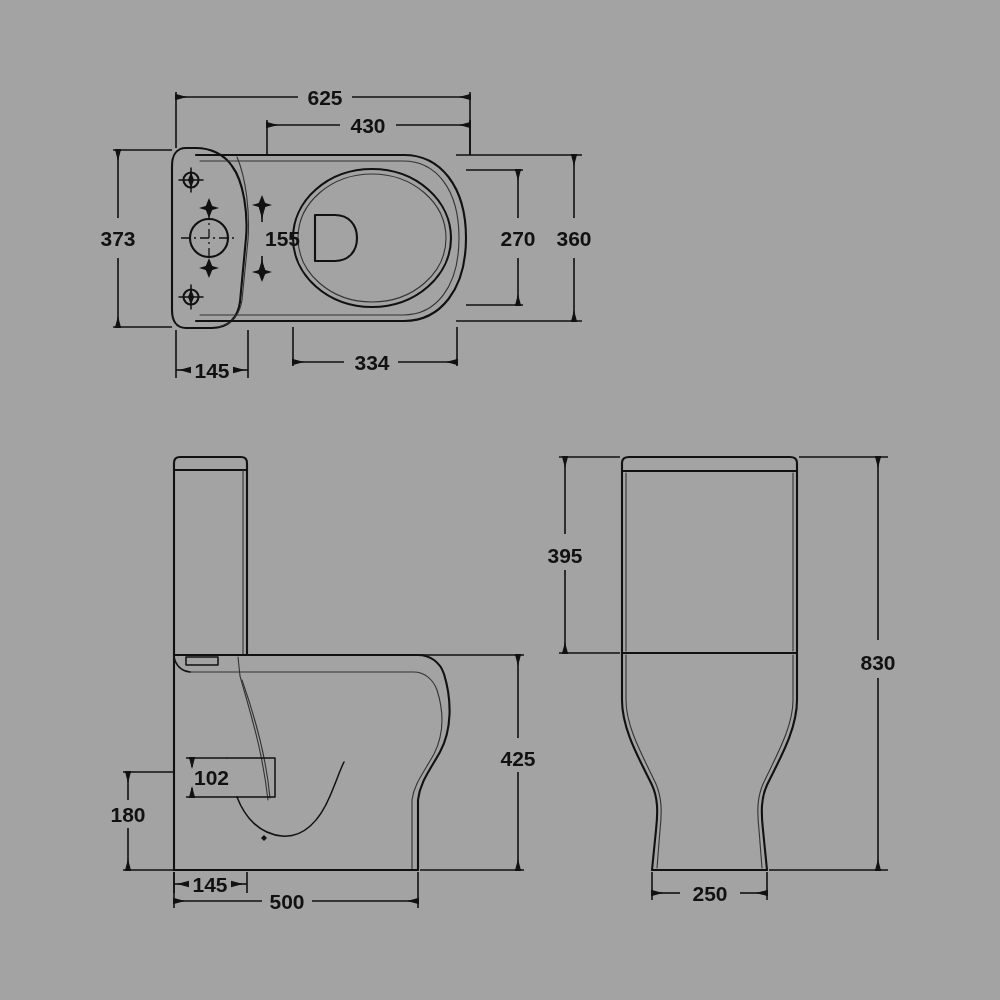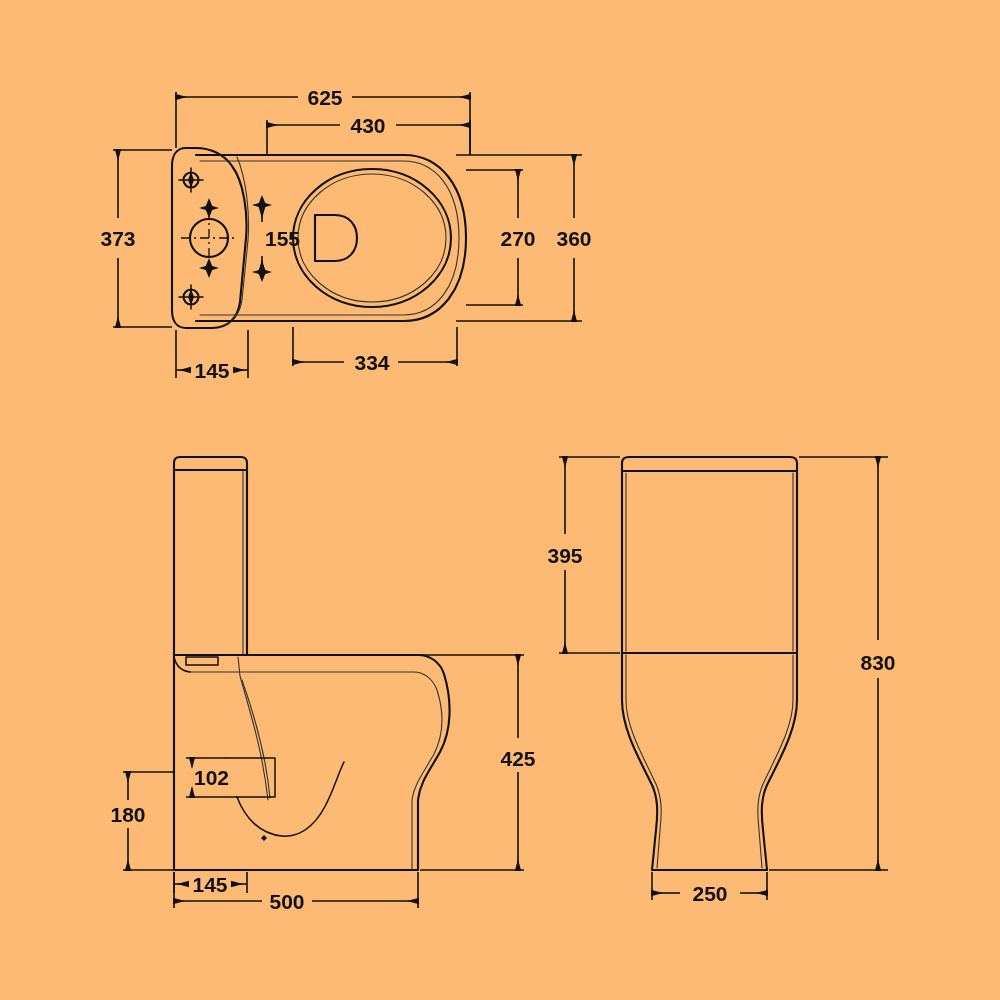--- a/index.html
+++ b/index.html
@@ -10,21 +10,21 @@
   body {
     width: 1000px;
     height: 1000px;
     font-family: "Liberation Sans", sans-serif;
     overflow: hidden;
   }
   #sheet {
     position: relative;
     width: 1000px;
     height: 1000px;
-    background: #fdba74;
+    background: #a3a3a3;
     text-align: center;
   }
   #drawing {
     position: absolute;
     left: 0;
     top: 0;
     width: 1000px;
     height: 1000px;
   }
   .dimtext {

